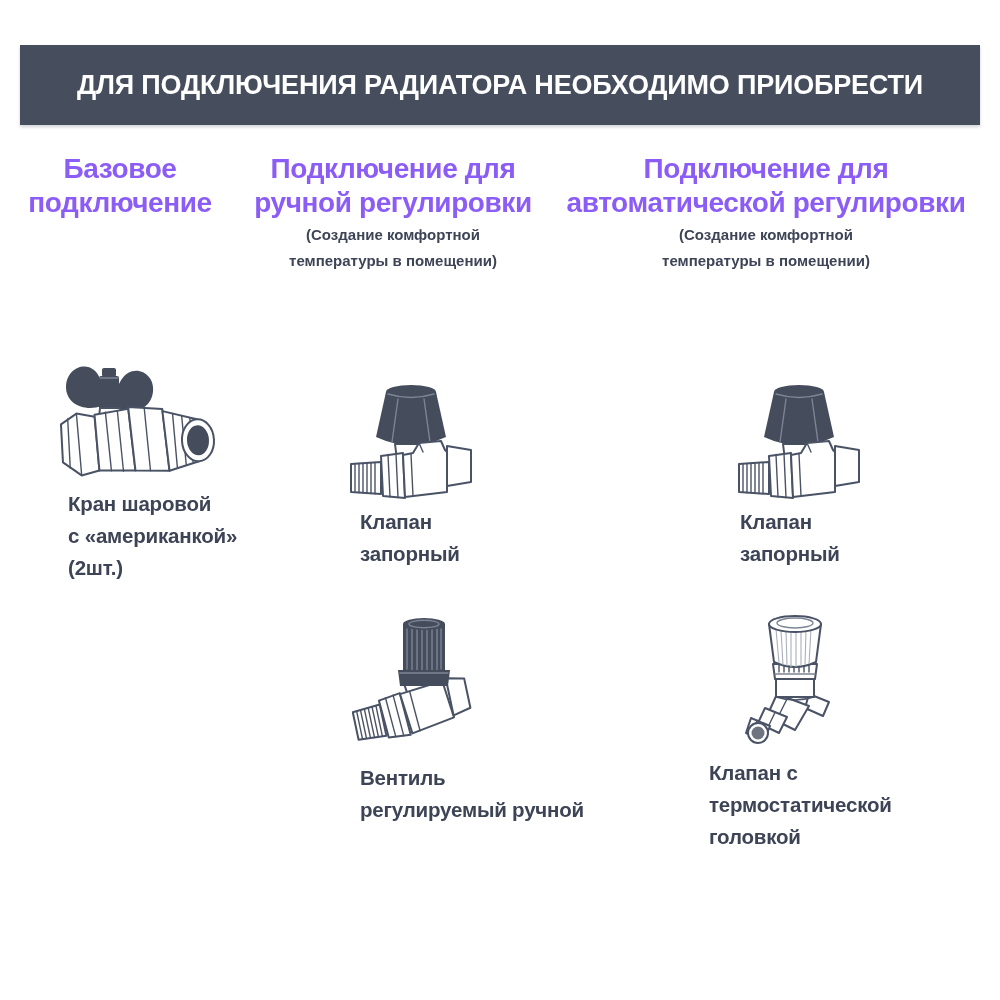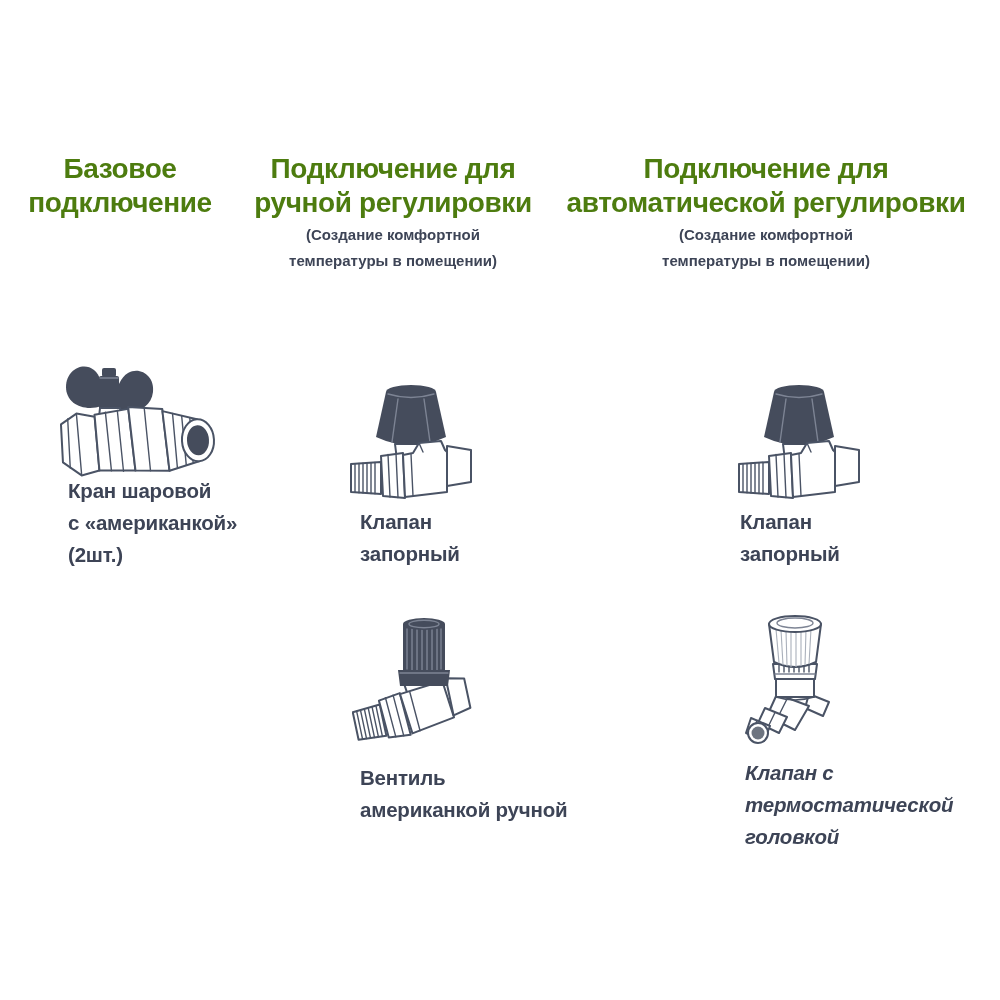--- a/index.html
+++ b/index.html
@@ -17,21 +17,21 @@
     display:flex;align-items:center;justify-content:center;
     box-shadow:0 2px 3px rgba(70,78,94,.25);
   }
   .banner h1{
     margin:0;color:#ffffff;font-size:27px;font-weight:700;
     letter-spacing:-0.2px;white-space:nowrap;
   }
   .col-head{
     position:absolute;top:152px;text-align:center;
     font-size:28px;font-weight:700;line-height:1.2;
-    letter-spacing:-0.4px;white-space:pre-line;color:#4d7c0f;
+    letter-spacing:-0.4px;white-space:pre-line;color:#8b5cf6;
   }
   .col-sub{
     position:absolute;text-align:center;font-weight:700;
     white-space:pre-line;color:#3d4456;
   }
   .sub-big{font-size:20px;line-height:1.65;top:220px;}
   .sub-small{font-size:15px;line-height:1.72;top:222px;}
   .item-label{
     position:absolute;font-size:20.5px;font-weight:700;line-height:1.55;
     white-space:pre-line;color:#3d4456;letter-spacing:-0.2px;
@@ -43,20 +43,23 @@
   .dk{fill:#454c5c;stroke:none;}
   .hl{stroke:#7d8494;stroke-width:1.4;fill:none;stroke-linecap:round;}
   .rib{stroke:#aab0bb;stroke-width:1.1;fill:none;}
   .thin{stroke:#4a5365;stroke-width:1.4;fill:none;stroke-linecap:round;}
 </style>
 </head>
 <body>
 
 <div class="canvas">
 
+  <header class="banner">
+    <h1>ДЛЯ ПОДКЛЮЧЕНИЯ РАДИАТОРА НЕОБХОДИМО ПРИОБРЕСТИ</h1>
+  </header>
 
   <div class="col-head" style="left:0px;width:240px;">Базовое
 подключение</div>
   <div class="col-head" style="left:238px;width:310px;">Подключение для
 ручной регулировки</div>
   <div class="col-head" style="left:545px;width:442px;">Подключение для
 автоматической регулировки</div>
 
   <div class="col-sub sub-small" style="left:238px;width:310px;">(Создание комфортной
 температуры в помещении)</div>
@@ -85,21 +88,21 @@
         <line class="thin" x1="90" y1="50" x2="93" y2="113"></line>
         <polygon class="ln" points="108,54 142,64 142,106 112,114"></polygon>
         <line class="thin" x1="118" y1="57" x2="120" y2="111"></line>
         <line class="thin" x1="127" y1="60" x2="129" y2="109"></line>
         <line class="thin" x1="135" y1="62" x2="136" y2="107"></line>
         <ellipse class="ln" cx="142" cy="85" rx="16" ry="21"></ellipse>
         <ellipse class="dk" cx="142" cy="85" rx="11" ry="15"></ellipse>
       </g>
     </svg>
   </figure>
-  <div class="item-label" style="left:68px;top:475px;">Кран шаровой
+  <div class="item-label" style="left:68px;top:488px;">Кран шаровой
 с «американкой»
 (2шт.)</div>
 
   <figure class="fig" style="left:349px;top:380px;width:124px;height:124px;margin:0;">
     <svg viewBox="0 0 124 124" aria-hidden="true">
       <polygon class="ln" points="46,64 78,64 76,80 48,80"></polygon>
 
       <path class="dk" d="M37,12 L27,57 Q62,73 97,57 L87,12 Z"></path>
       <ellipse class="dk" cx="62" cy="12" rx="25" ry="7"></ellipse>
       <path class="hl" d="M39,14 Q62,21 85,14"></path>
@@ -181,21 +184,21 @@
       <line class="hl" x1="80" y1="17" x2="80" y2="58"></line>
       <line class="hl" x1="85" y1="17" x2="85" y2="58"></line>
       <line class="hl" x1="89" y1="17" x2="89" y2="57"></line>
       <ellipse class="dk" cx="72" cy="12" rx="21" ry="6"></ellipse>
       <ellipse class="hl" cx="72" cy="12" rx="15" ry="3.8"></ellipse>
       <polygon class="dk" points="46,58 98,58 96,74 48,74"></polygon>
       <line class="hl" x1="48" y1="61" x2="96" y2="61"></line>
     </svg>
   </figure>
   <div class="item-label" style="left:360px;top:762px;">Вентиль
-американкой ручной</div>
+регулируемый ручной</div>
 
   <figure class="fig" style="left:745px;top:604px;width:105px;height:145px;margin:0;">
     <svg viewBox="0 0 105 145" aria-hidden="true">
 
       <polygon class="ln" points="64,90 84,98 78,112 60,104"></polygon>
       <polygon class="ln" points="32,90 64,102 50,126 22,112"></polygon>
       <line class="thin" x1="42" y1="95" x2="31" y2="117"></line>
       <polygon class="ln" points="20,104 42,113 34,129 13,119"></polygon>
       <line class="thin" x1="30" y1="108.5" x2="23" y2="123"></line>
       <polygon class="ln" points="6,114 25,122 19,137 1,129"></polygon>
@@ -223,17 +226,17 @@
       <line class="rib" x1="41" y1="27" x2="42" y2="62"></line>
       <line class="rib" x1="46" y1="27" x2="46" y2="63"></line>
       <line class="rib" x1="51" y1="27" x2="51" y2="63"></line>
       <line class="rib" x1="56" y1="27" x2="56" y2="62"></line>
       <line class="rib" x1="61" y1="26" x2="60" y2="61"></line>
       <line class="rib" x1="66" y1="25" x2="64" y2="60"></line>
       <ellipse class="ln" cx="50" cy="20" rx="26" ry="8"></ellipse>
       <ellipse class="hl" cx="50" cy="19" rx="18" ry="5"></ellipse>
     </svg>
   </figure>
-  <div class="item-label" style="left:745px;top:757px;font-style:italic;">Клапан с
+  <div class="item-label" style="left:709px;top:757px;">Клапан с
 термостатической
 головкой</div>
 
 </div>
 
 </body></html>

